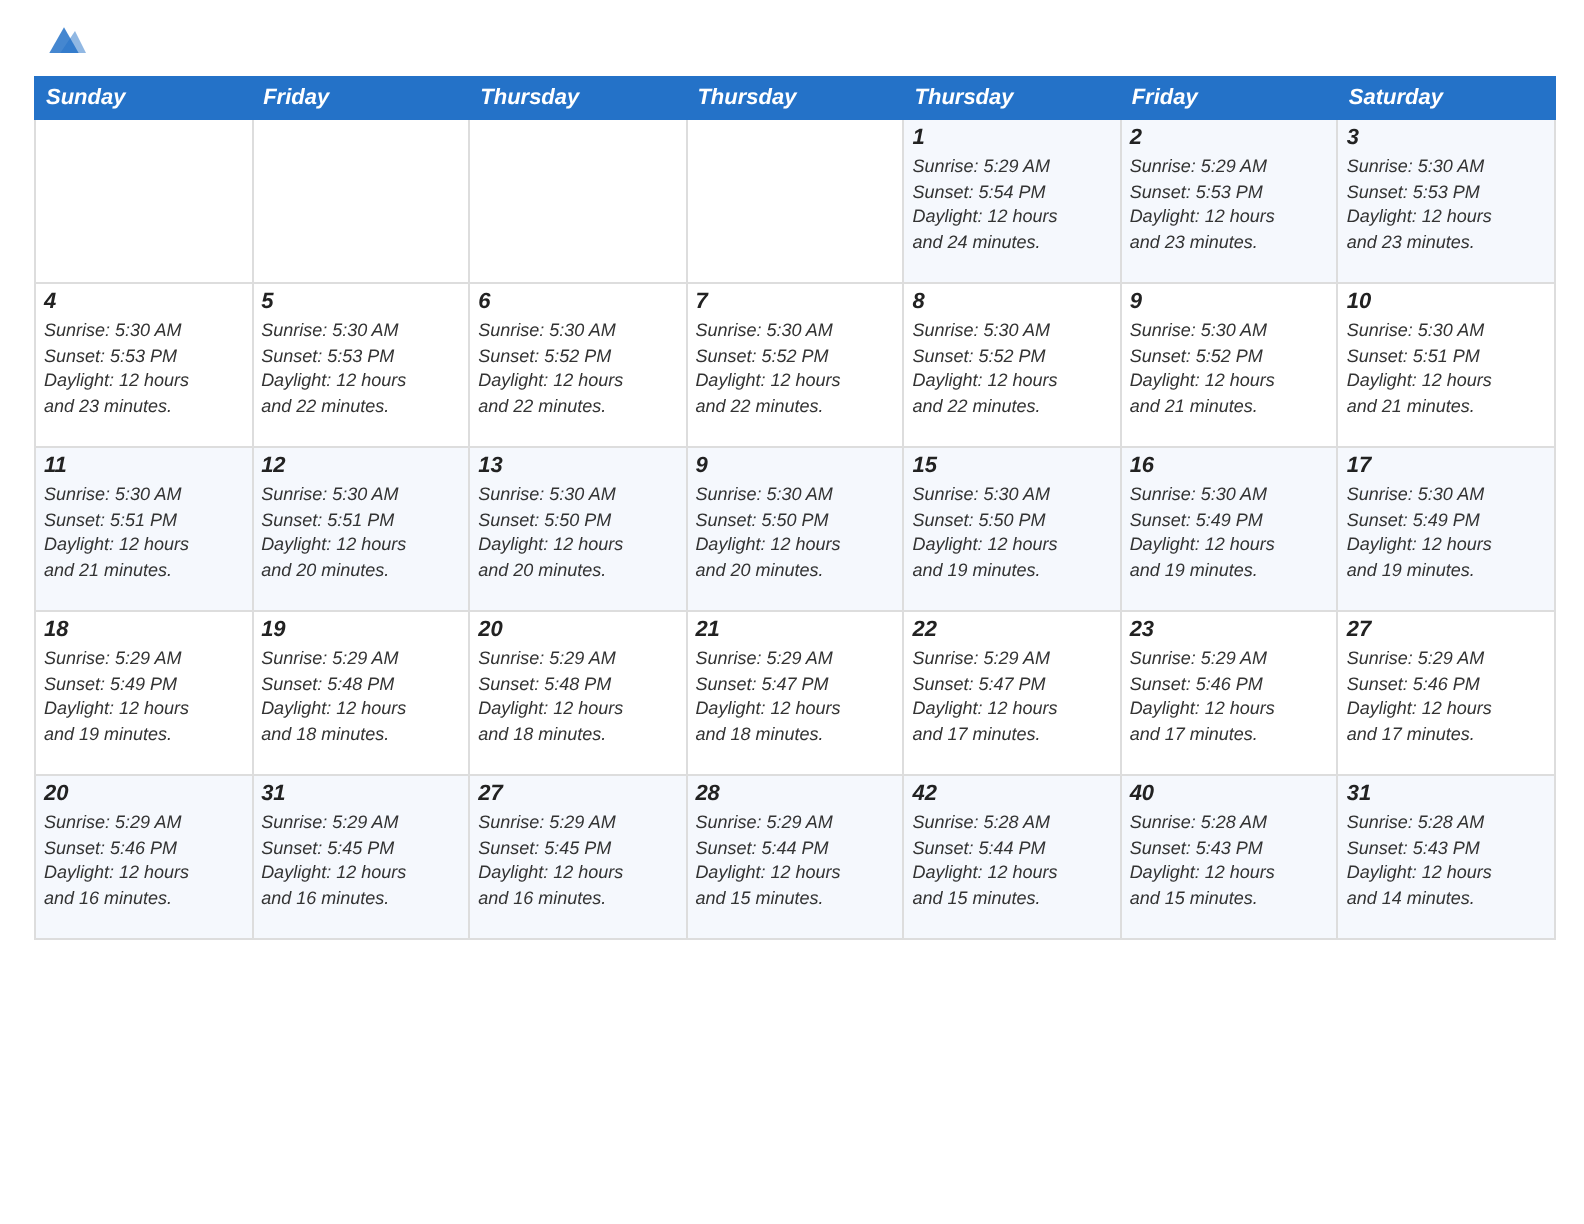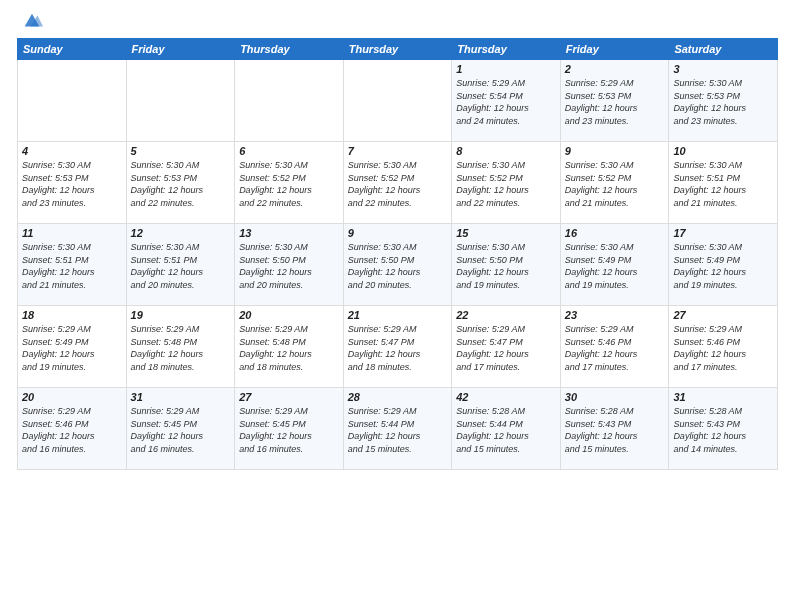--- a/index.html
+++ b/index.html
@@ -340,21 +340,21 @@
 and 15 minutes.</div>
           </td>
           <td>
             <span class="day-num">42</span>
             <div class="cell-info" style="white-space: pre-line;">Sunrise: 5:28 AM
 Sunset: 5:44 PM
 Daylight: 12 hours
 and 15 minutes.</div>
           </td>
           <td>
-            <span class="day-num">30</span>
+            <span class="day-num">40</span>
             <div class="cell-info" style="white-space: pre-line;">Sunrise: 5:28 AM
 Sunset: 5:43 PM
 Daylight: 12 hours
 and 15 minutes.</div>
           </td>
           <td>
             <span class="day-num">31</span>
             <div class="cell-info" style="white-space: pre-line;">Sunrise: 5:28 AM
 Sunset: 5:43 PM
 Daylight: 12 hours

